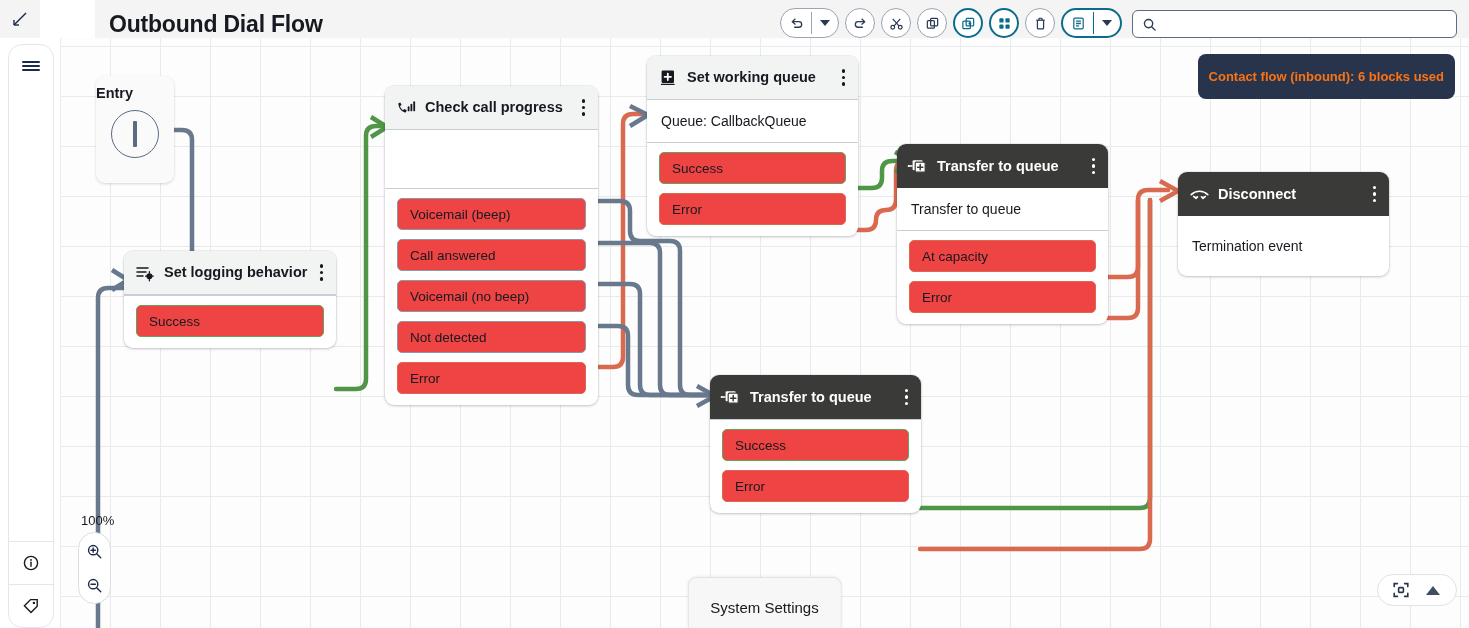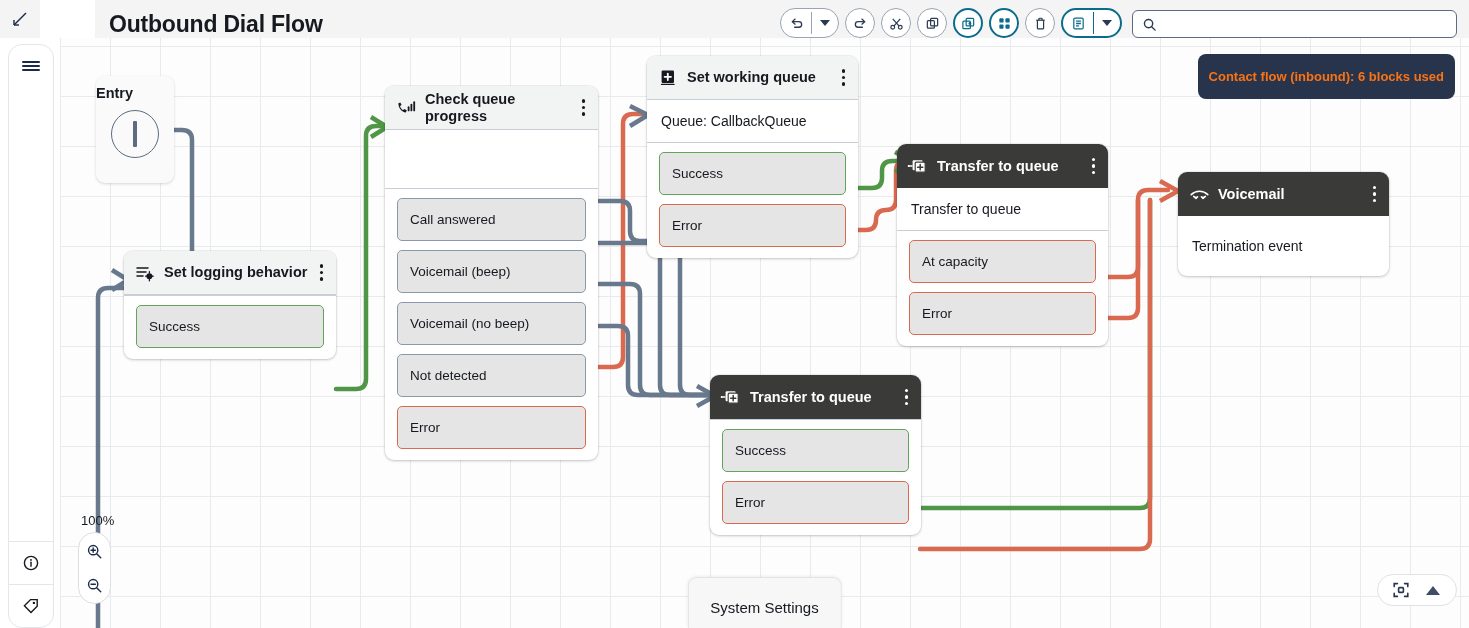--- a/index.html
+++ b/index.html
@@ -117,23 +117,23 @@
   }
   .kebab i { width: 3.5px; height: 3.5px; border-radius: 50%; background: currentColor; display:block; }
 
   .node-body {
     padding: 13px 14px; font-size: 14px; color: #16191f;
     display: flex; align-items: center; justify-content: space-between; gap: 6px;
   }
   .node-body.empty { min-height: 58px; }
   .node-ports { border-top: 1px solid #c9ced6; padding: 9px 12px 11px 12px; display: flex; flex-direction: column; gap: 9px; }
   .port {
-    height: 43px; display: flex; align-items: center;
+    height: 32px; display: flex; align-items: center;
     padding: 0 12px; font-size: 13.5px;
-    border-radius: 5px; background: #e5e5e5;
+    border-radius: 5px; background: #ef4444;
     position: relative;
   }
   .port.neutral { border: 1px solid #8a98ab; }
   .port.success { border: 1px solid #62a55a; }
   .port.error   { border: 1px solid #d9694f; }
 
   
   .entry-node {
     position: absolute;
     width: 78px; height: 107px;
@@ -398,36 +398,36 @@
     <div class="node" style="left:325px; top:48px; width:213px;">
       <div class="node-head light">
         <span class="nh-icon">
           <svg width="20" height="18" viewBox="0 0 20 18" fill="none" stroke="#16191f" stroke-width="1.6" stroke-linecap="round">
             <path d="M2.4 4.2 c0 5 3.4 8.6 7.4 9.4 l1-2.3 -2.6-1.4 -1.2 1.3 c-1.6-1-2.6-2.4-3-4.1 L5.6 6 4.3 3.4 Z" fill="#16191f" stroke="none"></path>
             <path d="M12.6 11.4 V8.2" stroke-width="1.8"></path>
               <path d="M15.4 11.4 V5.6" stroke-width="1.8"></path>
               <path d="M18.2 11.4 V3.2" stroke-width="1.8"></path>
           </svg>
         </span>
-        <span class="nh-title">Check queue progress</span>
+        <span class="nh-title">Check call progress</span>
         <span class="kebab">
             <i></i>
             <i></i>
             <i></i>
           </span>
       </div>
       <div class="node-body empty">
         <span></span>
       </div>
       <div class="node-ports">
         <div class="port neutral">
+          <span>Voicemail (beep)</span>
+        </div>
+        <div class="port neutral">
           <span>Call answered</span>
-        </div>
-        <div class="port neutral">
-          <span>Voicemail (beep)</span>
         </div>
         <div class="port neutral">
           <span>Voicemail (no beep)</span>
         </div>
         <div class="port neutral">
           <span>Not detected</span>
         </div>
         <div class="port error">
           <span>Error</span>
         </div>
@@ -524,21 +524,21 @@
 
     <div class="node" style="left:1118px; top:134px; width:211px;">
       <div class="node-head dark">
         <span class="nh-icon">
           <svg width="21" height="16" viewBox="0 0 21 16" fill="none" stroke="#ffffff" stroke-width="1.6" stroke-linecap="round">
             <path d="M2.2 8.6 c4.6-4.4 12-4.4 16.6 0"></path>
             <path d="M4.6 10.4 l2.4 2 1.6-1.6" fill="#ffffff" stroke="#ffffff" stroke-width="1.5" stroke-linejoin="round"></path>
             <path d="M16.4 10.4 l-2.4 2 -1.6-1.6" fill="#ffffff" stroke="#ffffff" stroke-width="1.5" stroke-linejoin="round"></path>
           </svg>
         </span>
-        <span class="nh-title">Voicemail</span>
+        <span class="nh-title">Disconnect</span>
         <span class="kebab">
             <i></i>
             <i></i>
             <i></i>
           </span>
       </div>
       <div class="node-body" style="min-height:60px;">
         <span>Termination event</span>
       </div>
     </div>

